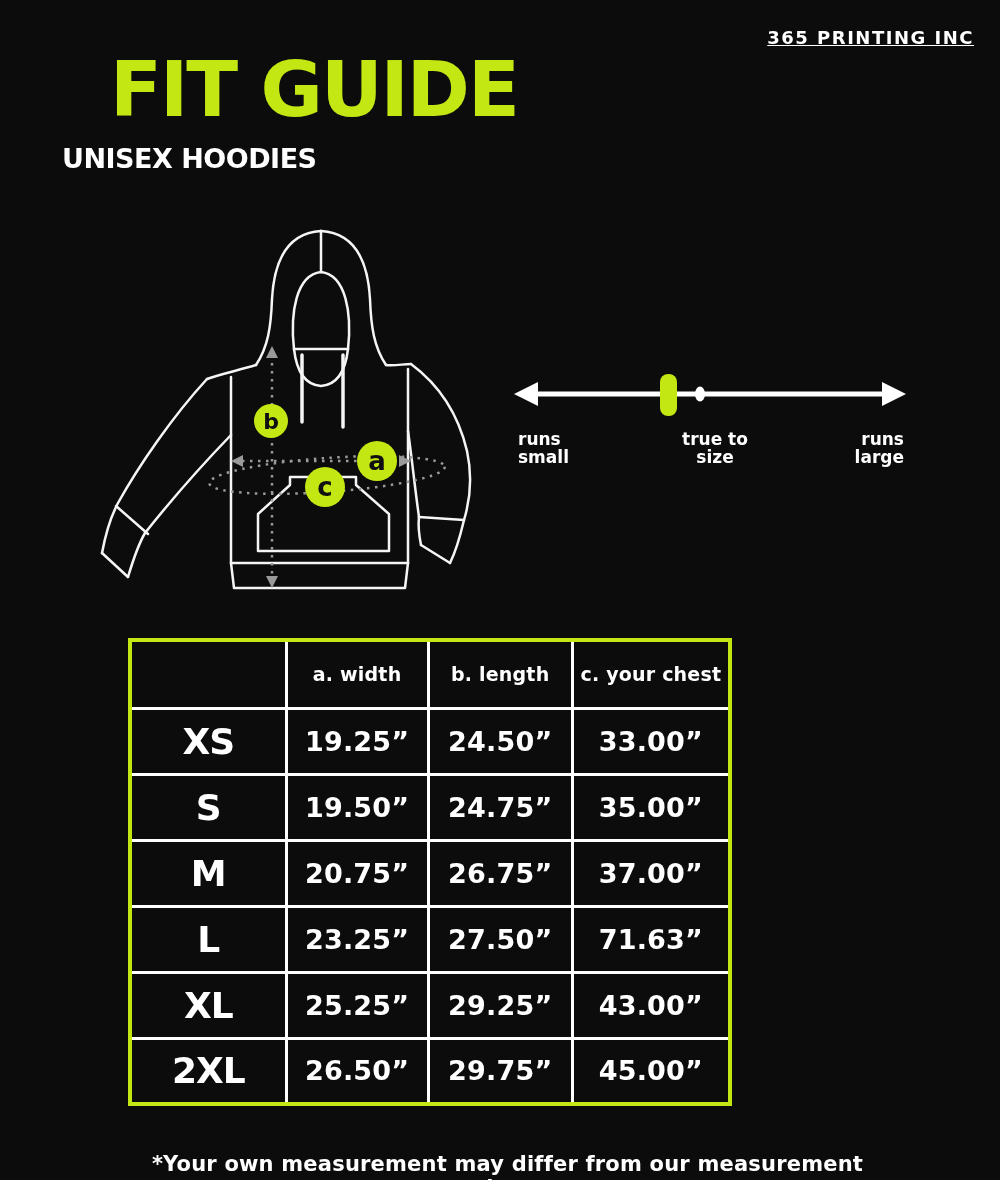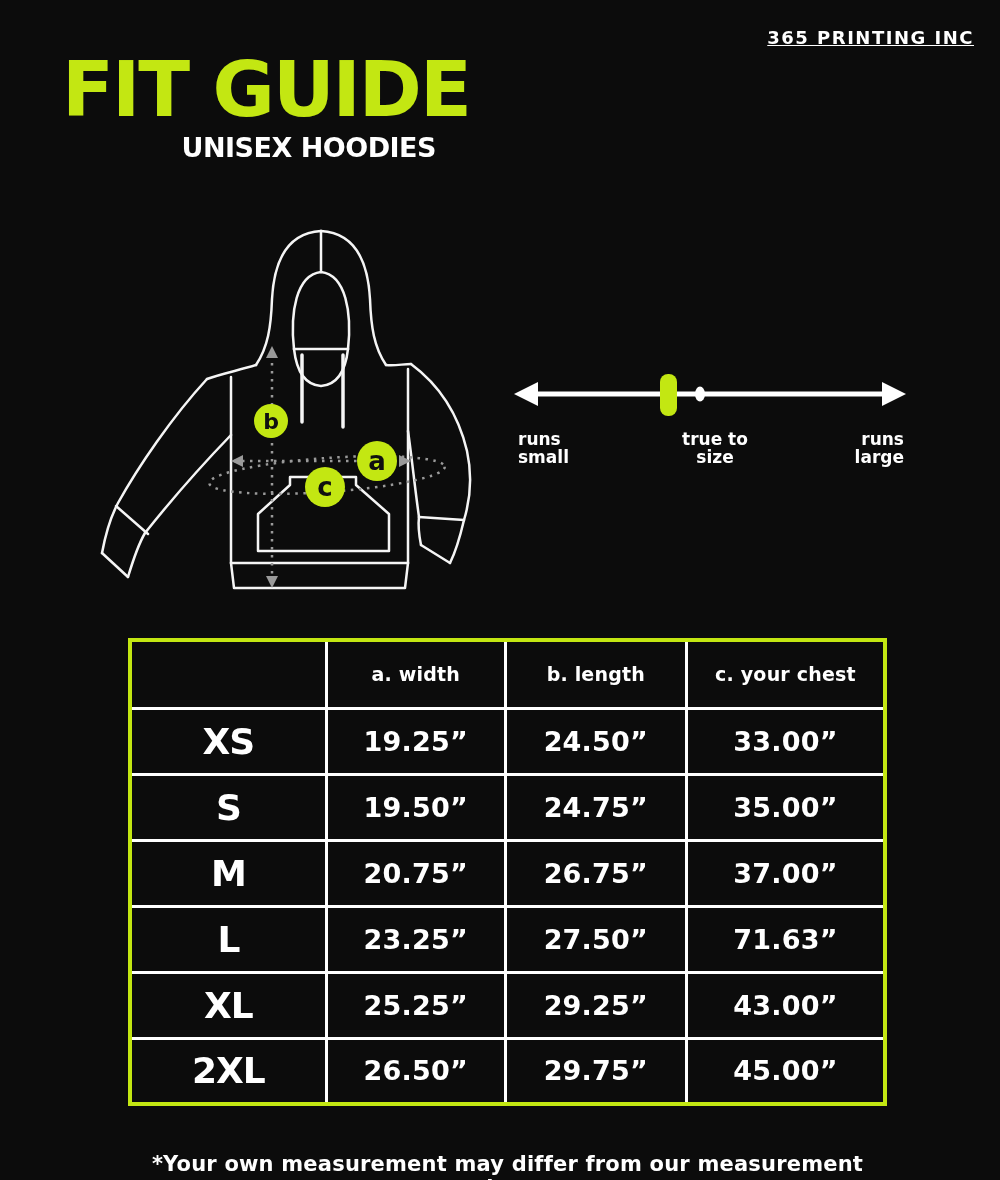--- a/index.html
+++ b/index.html
@@ -17,42 +17,42 @@
     overflow:hidden;
   }
   
   .brand{
     position:absolute;top:27px;right:26px;
     font-size:18px;font-weight:bold;letter-spacing:1.5px;color:var(--ink);text-decoration:underline;
   }
   .title-block{position:absolute;left:62px;top:52px;width:374px;}
   .title{
     font-size:76px;font-weight:bold;letter-spacing:-2px;line-height:1;
-    color:var(--accent);white-space:nowrap;
+    color:var(--accent);white-space:nowrap;margin-left:48px;
   }
   .subtitle{
-    margin-top:4px;text-align:right;
+    margin-top:15px;
     font-size:27px;font-weight:bold;letter-spacing:-0.5px;color:var(--ink);
   }
   
   .hoodie-wrap{position:absolute;left:100px;top:225px;width:400px;height:380px;}
   .circle-letter{
     font-family:"DejaVu Sans","Liberation Sans",sans-serif;
     font-weight:bold;fill:#101010;text-anchor:middle;
   }
   
   .scale-wrap{position:absolute;left:510px;top:350px;width:400px;height:140px;}
   .scale-label{
     position:absolute;font-size:17px;font-weight:bold;line-height:1.08;color:var(--ink);
   }
   .scale-label.left{left:8px;top:80px;width:56px;text-align:left;}
   .scale-label.center{left:158px;top:80px;width:78px;text-align:center;margin-left:8px;}
   .scale-label.right{left:328px;top:80px;width:66px;text-align:right;}
   
-  .table-wrap{position:absolute;left:128px;top:638px;width:759px;height:467px;}
+  .table-wrap{position:absolute;left:128px;top:638px;width:604px;height:467px;}
   table.size-chart{
     width:100%;height:100%;border-collapse:collapse;
     border:4px solid var(--accent);table-layout:fixed;
   }
   table.size-chart th,table.size-chart td{
     border:3px solid #ffffff;text-align:center;vertical-align:middle;
     color:var(--ink);padding:0;
   }
   table.size-chart thead tr{height:68px;}
   table.size-chart tbody tr{height:66px;}

